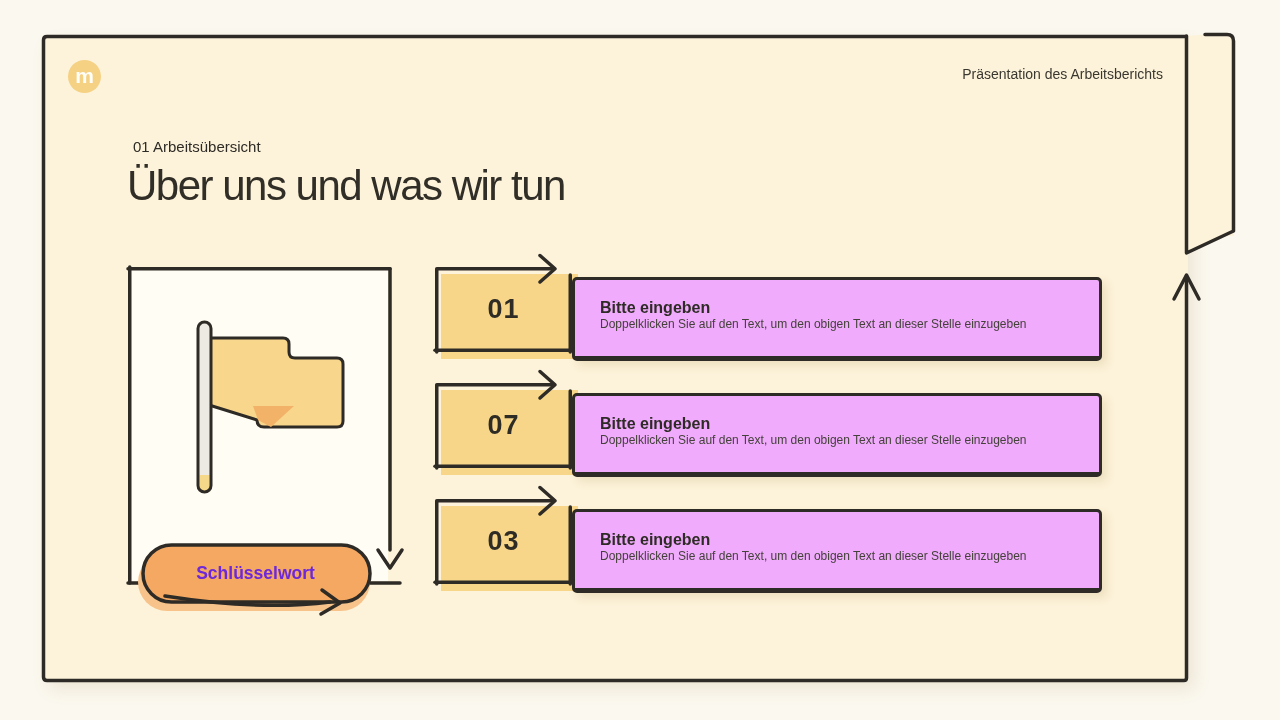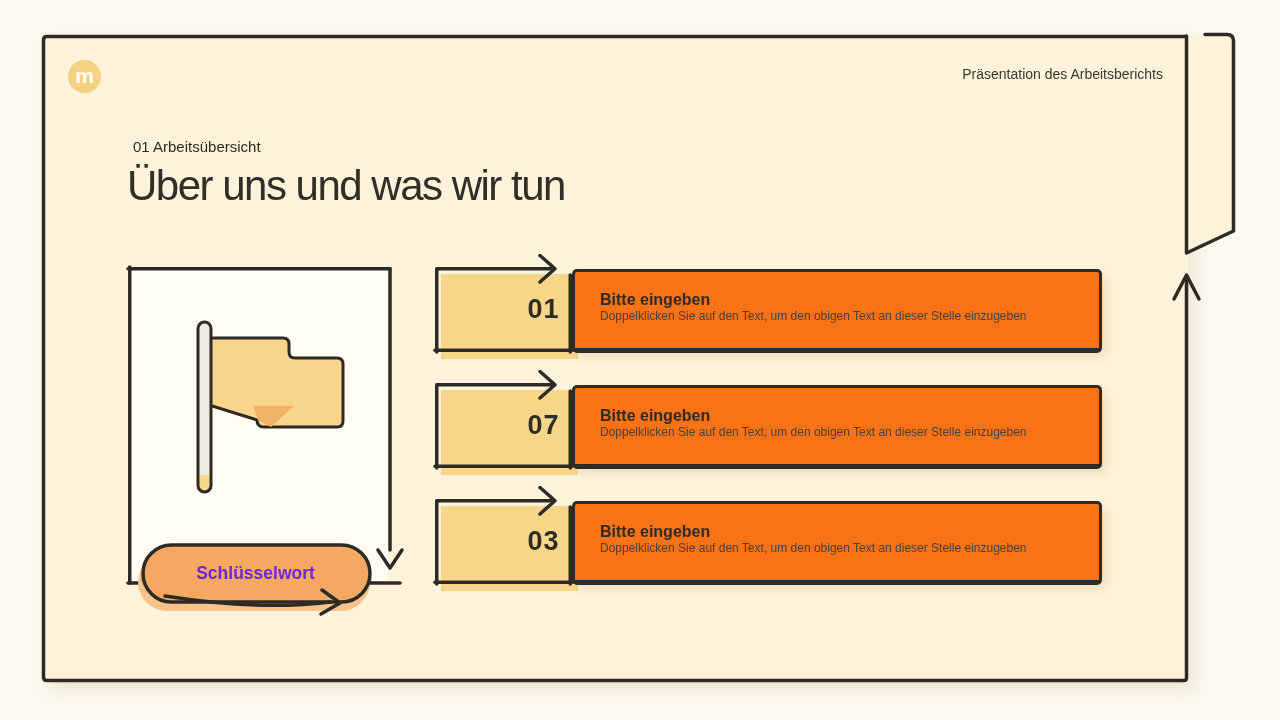--- a/index.html
+++ b/index.html
@@ -26,23 +26,23 @@
   .keyword-panel svg{position:absolute;left:0;top:0;}
   .keyword-label{position:absolute;left:22px;top:296px;width:227px;height:57px;
                  display:flex;align-items:center;justify-content:center;
                  font-size:17.5px;font-weight:bold;color:#6d28d9;}
   
   .steps{position:absolute;left:435px;top:267px;z-index:2;}
   .step-row{position:relative;width:670px;height:85px;margin-bottom:31px;}
   .step-row svg{position:absolute;left:-4px;top:-20px;}
   .step-number{position:absolute;left:0;top:0;width:137px;height:85px;
                display:flex;align-items:center;justify-content:center;
-               font-size:27px;font-weight:600;letter-spacing:1px;color:#2f2c26;margin-left:40px;}
-  .step-card{position:absolute;left:137px;top:2px;width:530px;height:84px;box-sizing:border-box;
-             background:#f97316;border:3px solid #2e2b26;border-bottom-width:5px;border-radius:5px;
+               font-size:27px;font-weight:600;letter-spacing:1px;color:#2f2c26;}
+  .step-card{position:absolute;left:137px;top:10px;width:530px;height:84px;box-sizing:border-box;
+             background:#f0abfc;border:3px solid #2e2b26;border-bottom-width:5px;border-radius:5px;
              padding:19px 20px 0 25px;box-shadow:5px 5px 9px rgba(160,130,60,.16);}
   .step-title{font-size:16px;font-weight:bold;color:#2e2b26;white-space:nowrap;}
   .step-subtitle{font-size:12px;color:#44413a;margin-top:0;white-space:nowrap;}
 </style>
 </head>
 <body>
 
 <div id="stage">
 
   <div class="slide-surface"></div>

